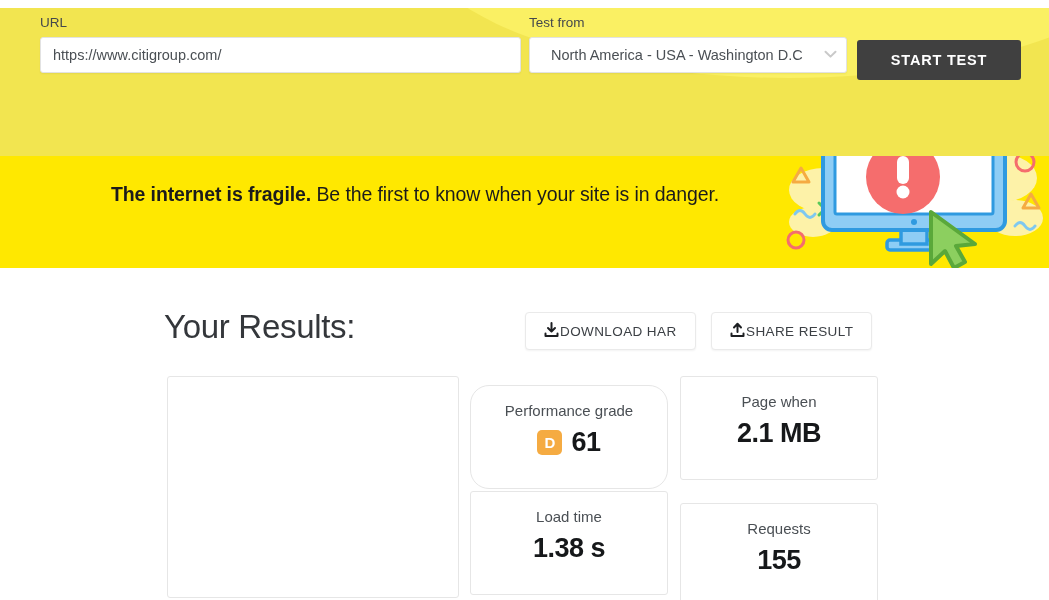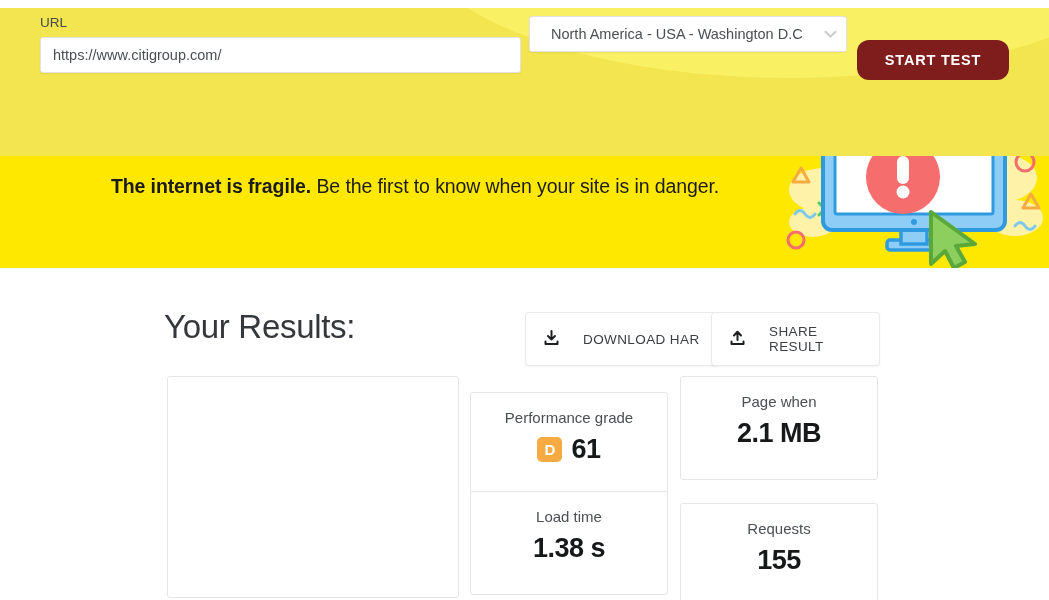--- a/index.html
+++ b/index.html
@@ -90,45 +90,45 @@
     top: 0;
     height: 36px;
     display: flex;
     align-items: center;
     pointer-events: none;
   }
   .start-test-btn {
     position: absolute;
     left: 857px;
     top: 32px;
-    width: 152px;
+    width: 164px;
     height: 40px;
-    background: #7f1d1d;
+    background: #404040;
     border: none;
-    border-radius: 12px;
+    border-radius: 3px;
     color: #ffffff;
     font-family: "Liberation Sans", sans-serif;
     font-size: 14.5px;
     font-weight: bold;
     letter-spacing: .8px;
     cursor: pointer;
   }
 
   
   .promo {
     position: relative;
     width: 1049px;
     height: 112px;
     background: #ffe800;
     overflow: hidden;
   }
   .promo-text {
     position: absolute;
     left: 0;
-    top: 19px;
+    top: 27px;
     width: 830px;
     text-align: center;
     font-size: 19.5px;
     color: #1b1b1b;
     letter-spacing: -.1px;
   }
   .promo-text b { font-weight: bold; }
   .promo-art {
     position: absolute;
     right: 0;
@@ -156,27 +156,27 @@
     left: 0;
     top: -2px;
     font-size: 33px;
     font-weight: 300;
     color: #34373b;
     letter-spacing: -.3px;
   }
   .hdr-btn {
     position: absolute;
     top: 2px;
-    height: 54px;
+    height: 38px;
     background: #ffffff;
     border: 1px solid #eaeaea;
     border-radius: 4px;
     display: flex;
     align-items: center;
-    gap: 24px;
+    gap: 1px;
     padding: 0 18px;
     font-size: 13.5px;
     letter-spacing: .4px;
     color: #3c4045;
     cursor: pointer;
     box-shadow: 0 1px 2px rgba(0,0,0,.05);
   }
   .hdr-btn.download { left: 361px; }
   .hdr-btn.share    { left: 547px; }
 
@@ -196,21 +196,21 @@
     left: 0; top: 0;
     width: 292px; height: 222px;
   }
   .card-sm {
     width: 198px; height: 104px;
     display: flex;
     flex-direction: column;
     align-items: center;
     padding-top: 16px;
   }
-  .c-perf { left: 303px; top: 16px; }
+  .c-perf { left: 303px; top: 9px; border-radius: 19px; }
   .c-size { left: 513px; top: 0; }
   .c-load { left: 303px; top: 115px; }
   .c-req  { left: 513px; top: 115px; margin-top: 12px; }
 
   .card-label {
     font-size: 15px;
     color: #4a4f54;
     font-weight: 400;
   }
   .card-value {
@@ -242,20 +242,21 @@
 
 <div class="topbar">
   <div class="topbar-swoosh"></div>
 
   <div class="url-group">
     <div class="field-label">URL</div>
     <input class="url-input" type="text" value="https://www.citigroup.com/" style="">
   </div>
 
   <div class="test-group">
+    <div class="field-label">Test from</div>
     <div class="select-wrap">
       <div class="select-box">North America - USA - Washington D.C</div>
       <span class="select-chevron">
         <svg width="13" height="9" viewBox="0 0 13 9" aria-hidden="true">
           <path d="M1.5 1.8 L6.5 6.6 L11.5 1.8" fill="none" stroke="#c9c9c9" stroke-width="2" stroke-linecap="round" stroke-linejoin="round"></path>
         </svg>
       </span>
     </div>
   </div>
 

